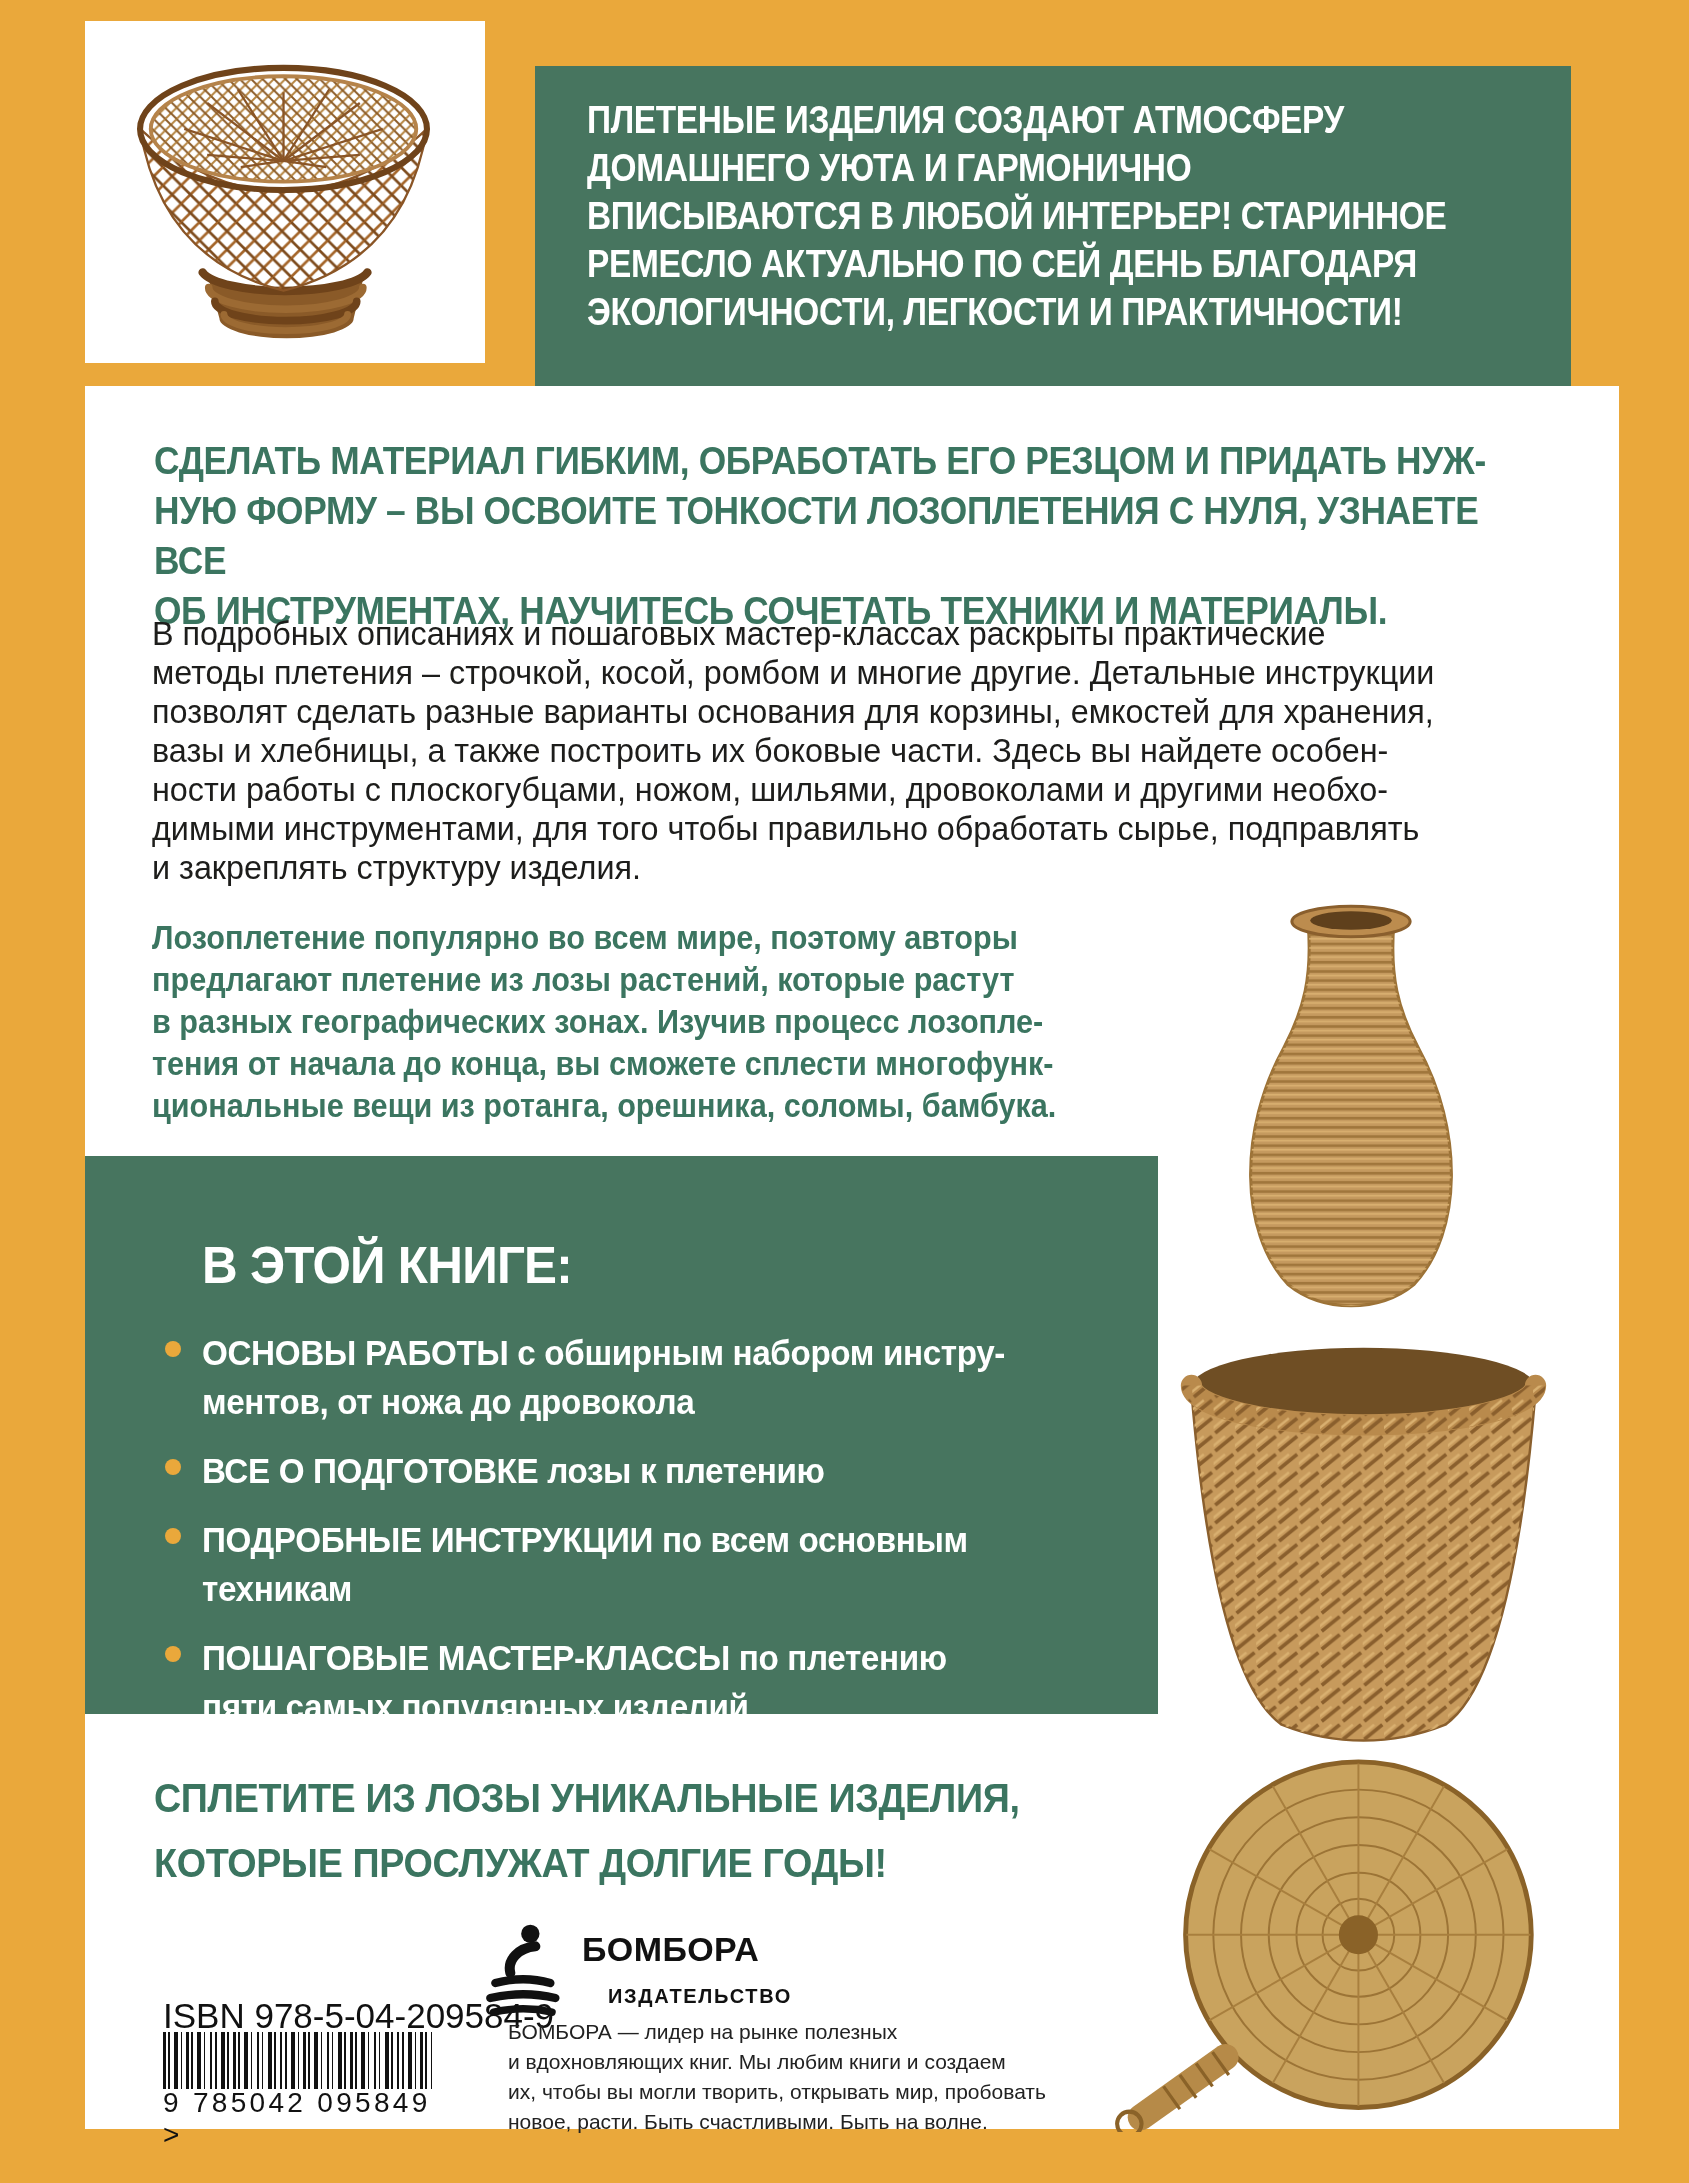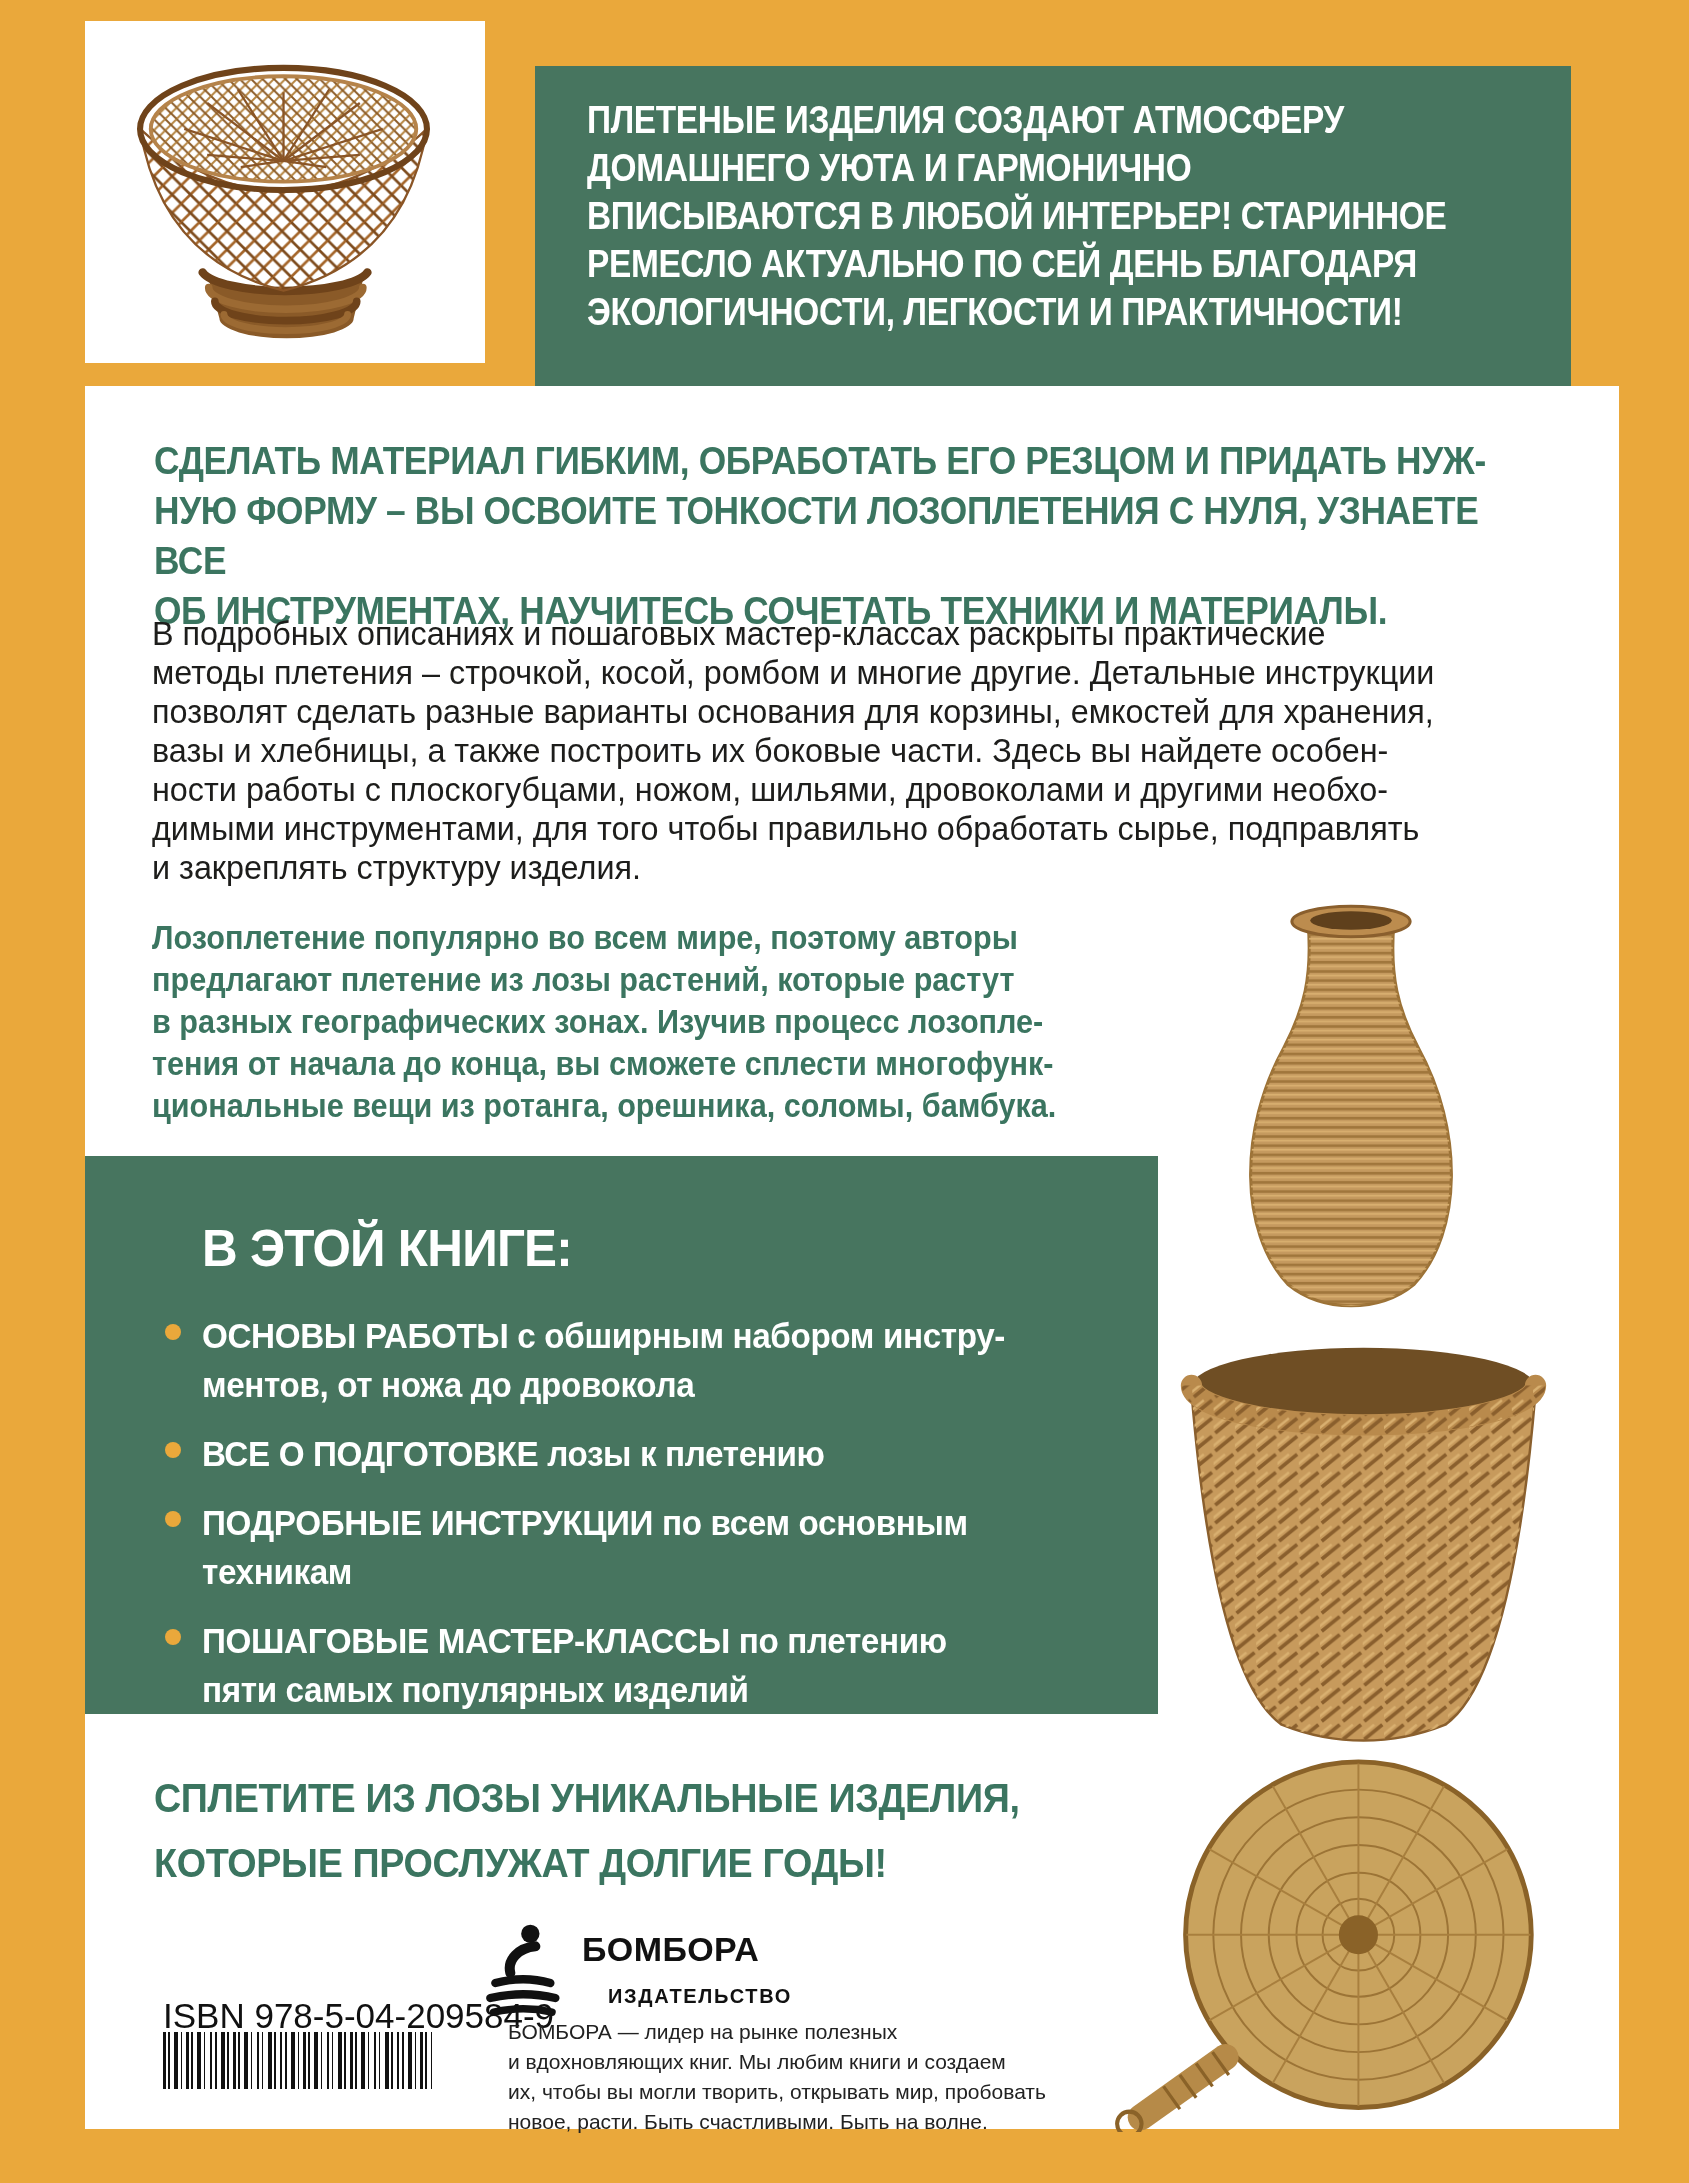--- a/index.html
+++ b/index.html
@@ -19,21 +19,21 @@
   .main-box{left:85px;top:386px;width:1534px;height:1743px;background:#fff;}
 
   .headline{left:69px;top:50px;color:#3B7560;font-weight:bold;font-size:38px;line-height:50px;
     letter-spacing:-0.4px;transform:scaleX(0.93);transform-origin:left top;}
   .body-text{left:67px;top:228px;color:#1D1D1B;font-size:33px;line-height:39px;
     transform:scaleX(0.98);transform-origin:left top;}
   .green-para{left:67px;top:530px;color:#3B7560;font-weight:bold;font-size:34px;line-height:42px;
     transform:scaleX(0.90);transform-origin:left top;}
 
   .book-box{left:0px;top:770px;width:1073px;height:558px;background:#47755F;
-    box-sizing:border-box;padding:50px 50px 0 80px;color:#fff;}
+    box-sizing:border-box;padding:67px 50px 0 80px;color:#fff;}
   .book-title{font-size:52px;font-weight:bold;letter-spacing:-0.8px;margin:11.7px 0 33px 37px;
     transform:scaleX(0.95);transform-origin:left top;}
   .bullet{display:flex;align-items:flex-start;margin-bottom:20px;}
   .dot{flex:0 0 auto;width:16px;height:16px;border-radius:50%;background:#EAA83B;margin:13.4px 21px 0 0;}
   .bullet-text{font-size:35px;font-weight:bold;line-height:49px;letter-spacing:-0.4px;
     transform:scaleX(0.95);transform-origin:left top;}
 
   .cta{left:69px;top:1380px;color:#3B7560;font-weight:bold;font-size:41px;line-height:65px;
     letter-spacing:-0.4px;transform:scaleX(0.92);transform-origin:left top;}
 
@@ -151,20 +151,21 @@
       </div>
     </div>
 
     <div class="abs cta ml">СПЛЕТИТЕ ИЗ ЛОЗЫ УНИКАЛЬНЫЕ ИЗДЕЛИЯ,
 КОТОРЫЕ ПРОСЛУЖАТ ДОЛГИЕ ГОДЫ!</div>
 
     <div class="abs isbn">ISBN 978-5-04-209584-9</div>
 
     <div class="abs barcode">
       <div class="bars"></div>
+      <div class="barcode-digits">9 785042 095849 &gt;</div>
     </div>
 
     <svg class="abs publisher-logo" width="94" height="100" viewBox="0 0 112 120">
       <g fill="#111" stroke="#111">
         <circle cx="66" cy="13" r="11" stroke="none"></circle>
         <path d="M72 28 C 52 30 38 44 42 60" fill="none" stroke-width="12" stroke-linecap="round"></path>
         <path d="M24 72 Q 58 63 90 72" fill="none" stroke-width="10" stroke-linecap="round"></path>
         <path d="M18 90 Q 58 81 96 90" fill="none" stroke-width="10" stroke-linecap="round"></path>
         <path d="M22 107 Q 58 99 92 107" fill="none" stroke-width="9" stroke-linecap="round"></path>
       </g>

